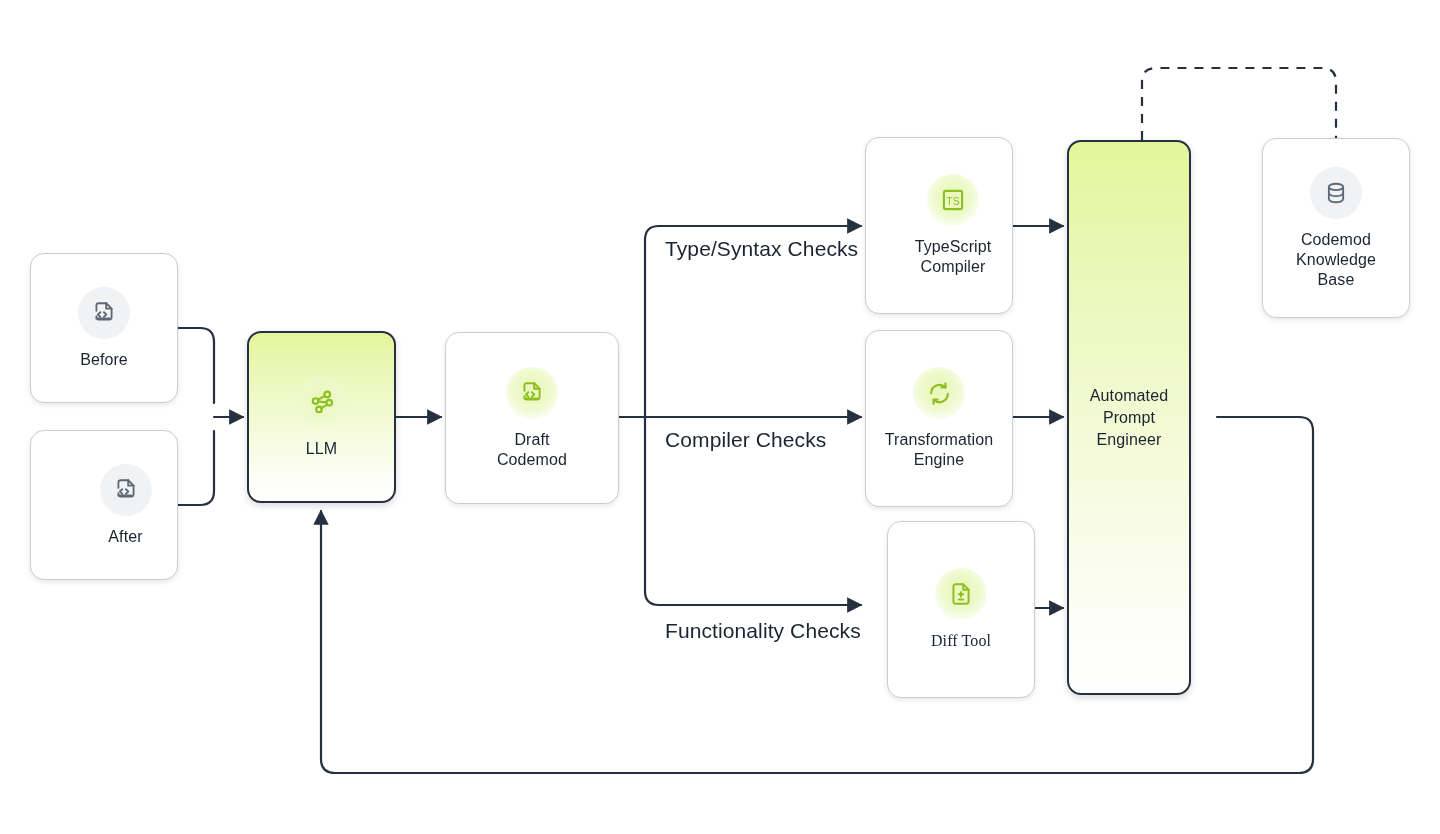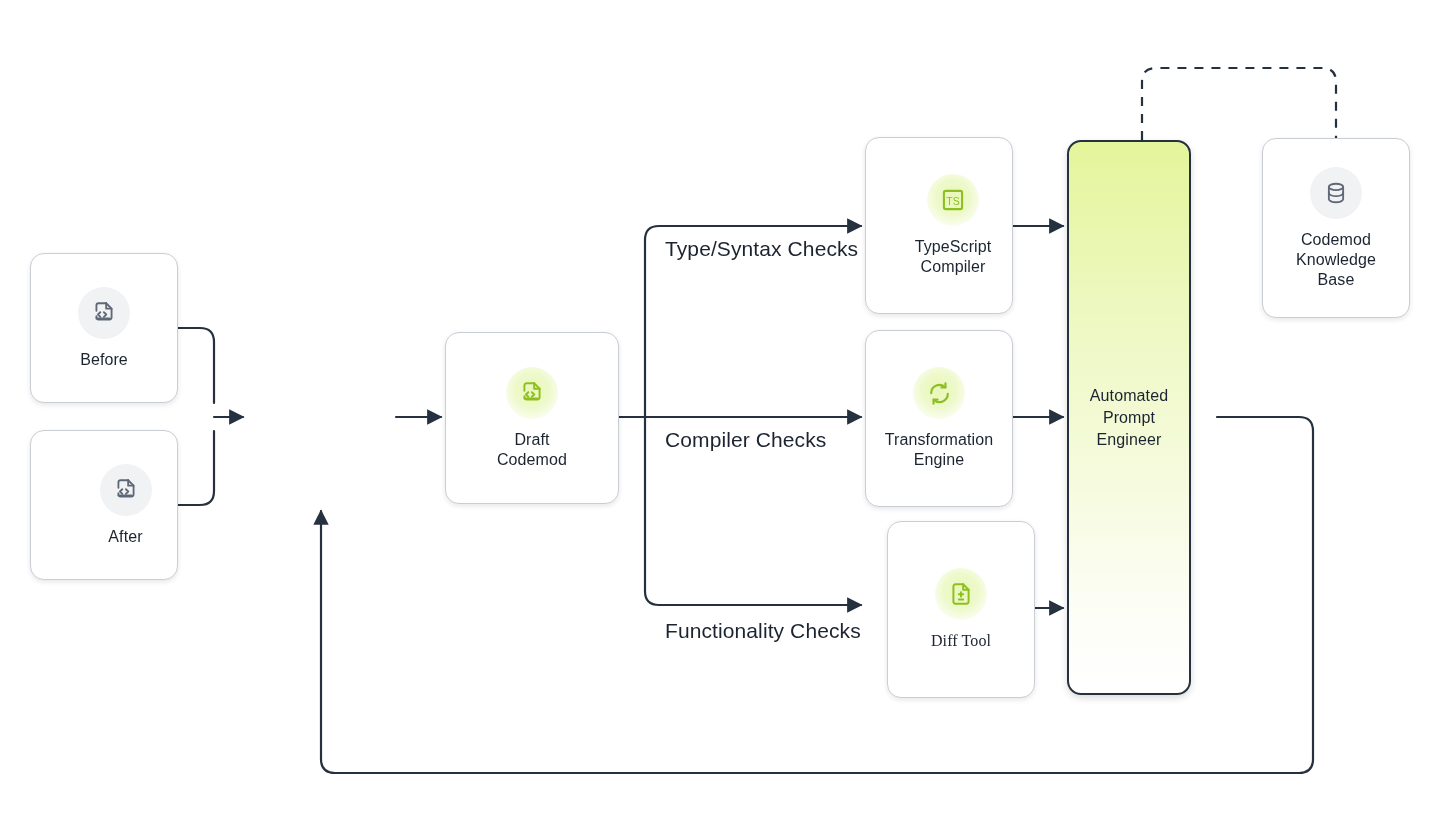--- a/index.html
+++ b/index.html
@@ -152,20 +152,34 @@
         <path d="M14 3 l5 5 v8 a2 2 0 0 1 -2 2 H7 a2 2 0 0 1 -2 -2 v-1"></path>
         <path d="M14 3 v5 h5"></path>
         <path d="M5 17 h12"></path>
         <path d="M8.6 11.3 L6.4 13.4 L8.6 15.5"></path>
         <path d="M11.9 11.3 L14.1 13.4 L11.9 15.5"></path>
       </svg>
     </div>
     <div class="label">After</div>
   </div>
 
+  <div class="node accent" id="node-llm">
+    <div class="icon-wrap green">
+      <svg width="28" height="28" viewBox="0 0 24 24" fill="none" stroke="#8dbf20" stroke-width="1.8" stroke-linecap="round" stroke-linejoin="round">
+        <circle cx="16.5" cy="5.5" r="2.4"></circle>
+        <circle cx="6.5" cy="11.2" r="2.4"></circle>
+        <circle cx="18.2" cy="12.6" r="2.4"></circle>
+        <circle cx="9.4" cy="18.4" r="2.4"></circle>
+        <path d="M14.5 6.9 L8.6 10"></path>
+        <path d="M9 11.6 L15.7 12.3"></path>
+        <path d="M16.4 14.4 L11.3 17.3"></path>
+      </svg>
+    </div>
+    <div class="label">LLM</div>
+  </div>
 
   <div class="node" id="node-draft">
     <div class="icon-wrap green">
       <svg width="26" height="26" viewBox="0 0 24 24" fill="none" stroke="#8dbf20" stroke-width="1.8" stroke-linecap="round" stroke-linejoin="round">
         <path d="M14 3 H7 a2 2 0 0 0 -2 2 v5"></path>
         <path d="M14 3 l5 5 v8 a2 2 0 0 1 -2 2 H7 a2 2 0 0 1 -2 -2 v-1"></path>
         <path d="M14 3 v5 h5"></path>
         <path d="M5 17 h12"></path>
         <path d="M8.6 11.3 L6.4 13.4 L8.6 15.5"></path>
         <path d="M11.9 11.3 L14.1 13.4 L11.9 15.5"></path>

